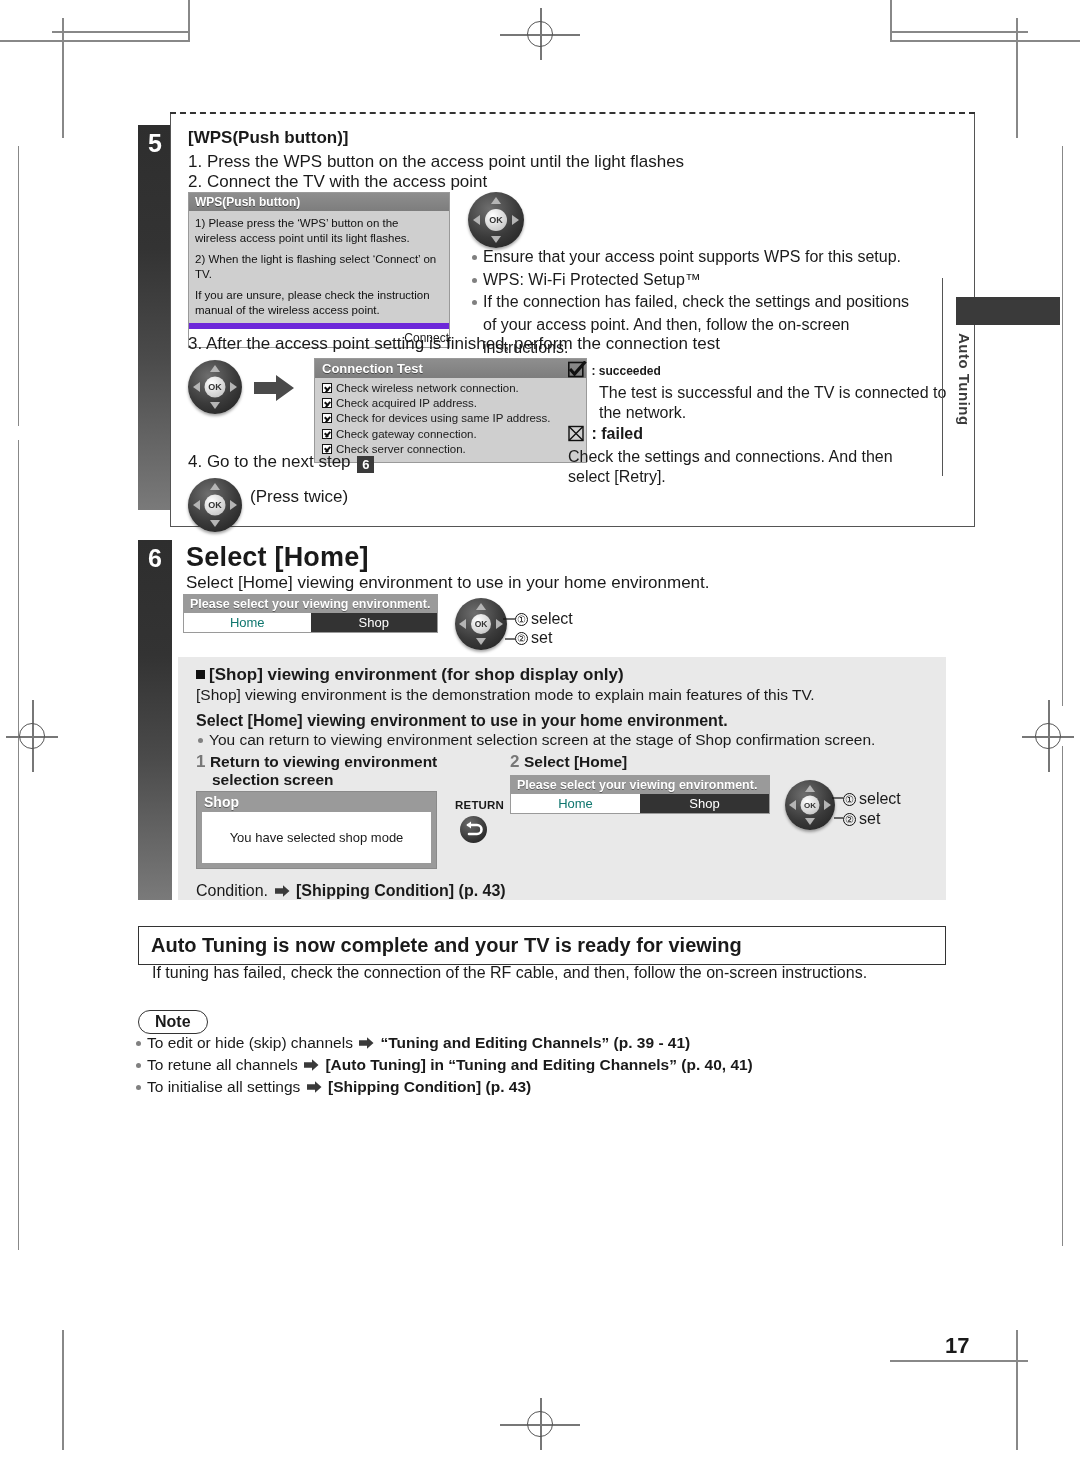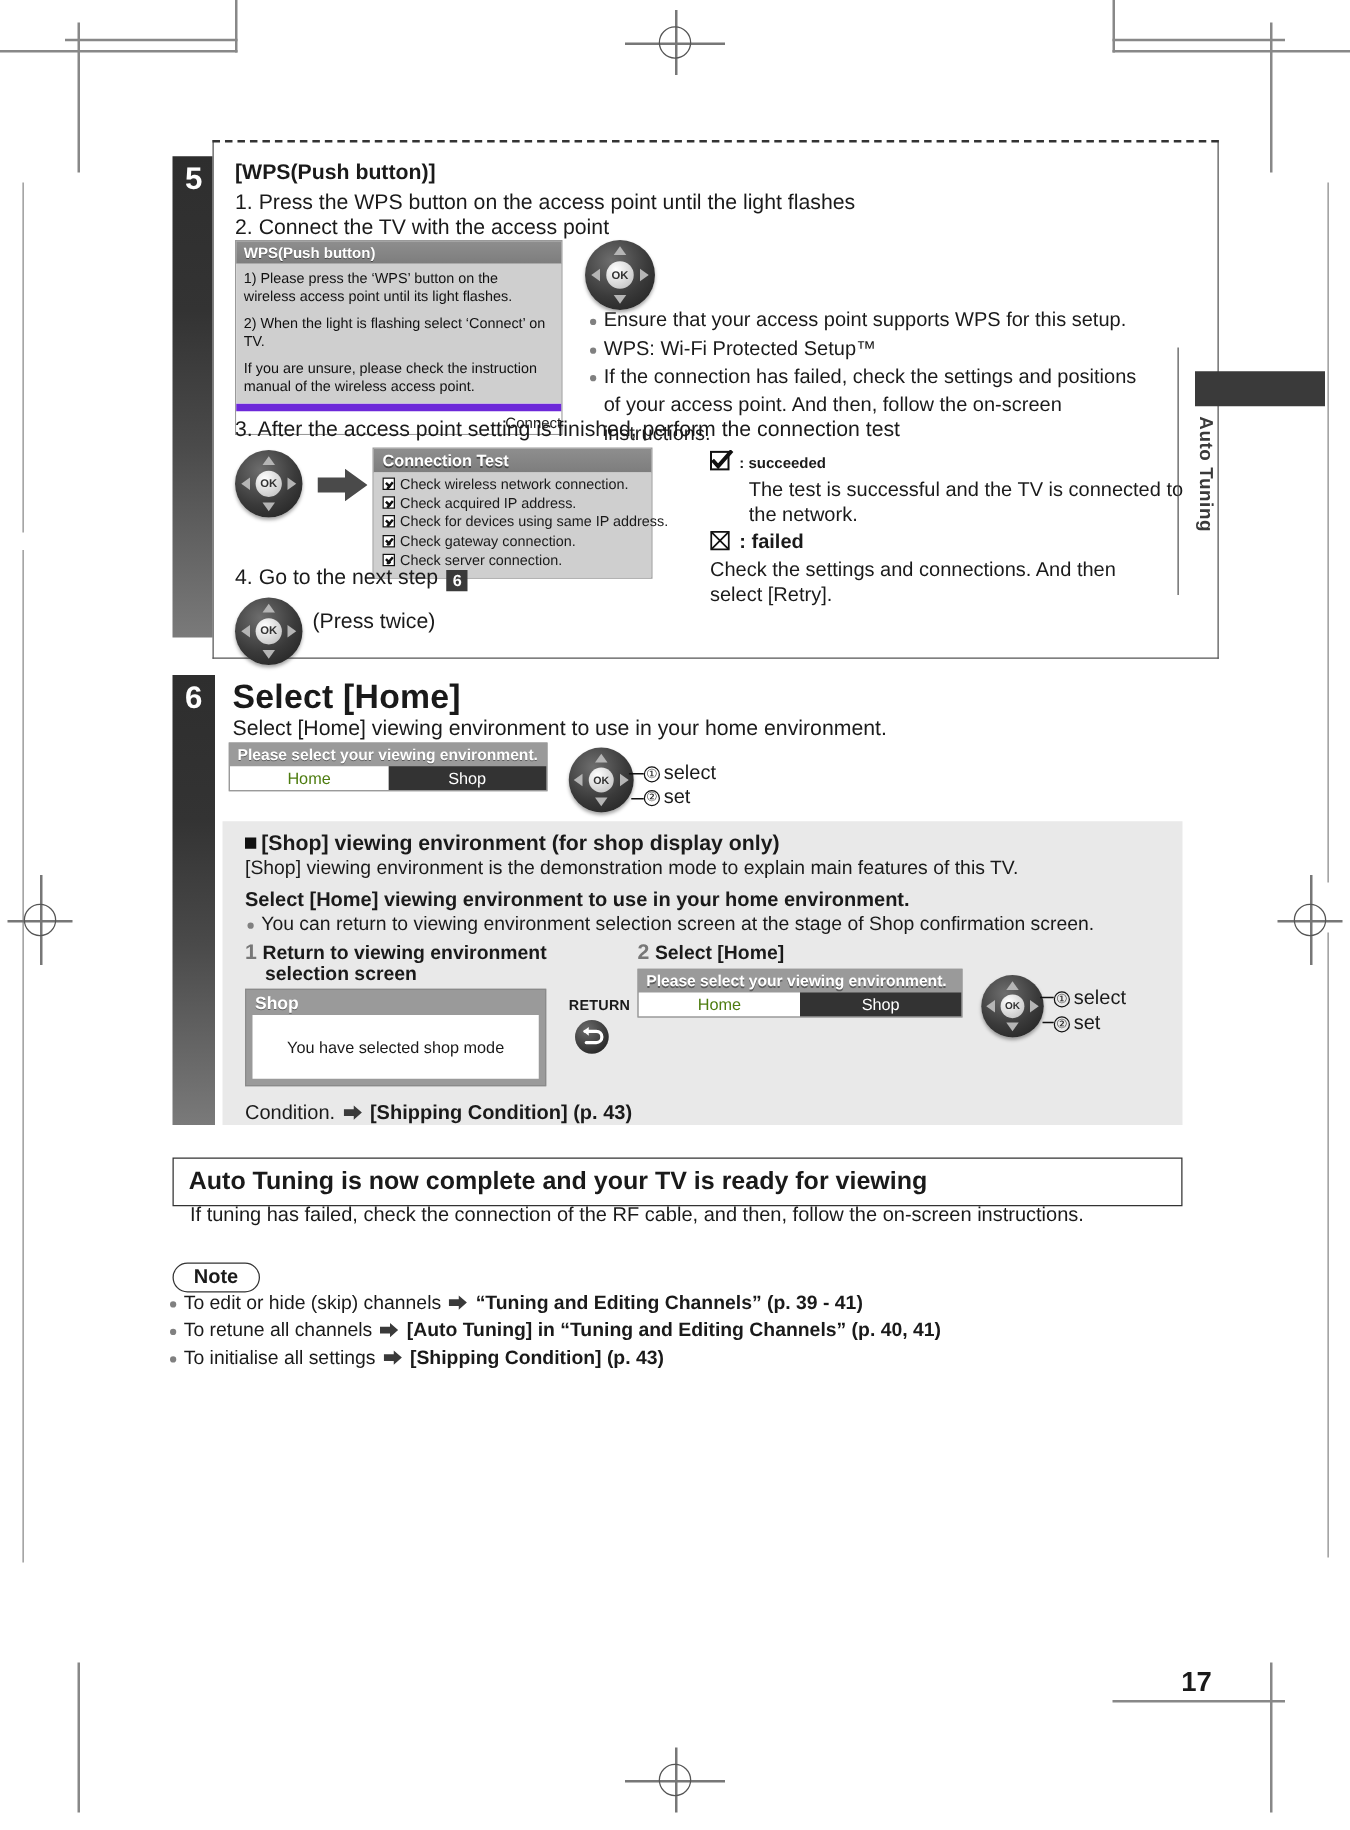--- a/index.html
+++ b/index.html
@@ -111,21 +111,21 @@
   .h-step { position:absolute; font-size:27px; font-weight:bold; letter-spacing:.2px; }
 
   
   .gray-panel { position:absolute; background:#e9e9e9; }
 
   
   .ve { position:absolute; background:#9a9a9a; padding:0; border:1px solid #9a9a9a; }
   .ve-head { color:#fff; font-weight:bold; font-size:12.5px; padding:2px 6px;
              background:#9a9a9a; text-shadow:0 1px 0 rgba(0,0,0,.4); }
   .ve-opts { display:flex; }
-  .ve-home { background:#fff; color:#4d7c0f; }
+  .ve-home { background:#fff; color:#0f766e; }
   .ve-shop { background:#333; color:#fff; }
   .ve-opt { flex:1; text-align:center; font-size:13px; padding:2px 0; }
 
   
   .shopdlg { position:absolute; background:#9a9a9a; border:1px solid #8a8a8a; }
   .shopdlg .hd { color:#fff; font-weight:bold; font-size:14px; padding:2px 7px;
                  text-shadow:0 1px 0 rgba(0,0,0,.4); }
   .shopdlg .bd { background:#fff; margin:0 5px 5px 5px; font-size:13px;
                  text-align:center; padding:18px 0; }
 
@@ -246,21 +246,21 @@
     <i class="rt" style="right:5px;"></i>
     <div class="ok" style="width:21px;height:21px;line-height:21px;font-size:9px;">OK</div>
   </div>
 
   <div class="fatarrow" style="left:254px;top:375px;">
     <svg width="40" height="26" viewBox="0 0 40 26">
       <path d="M0 7 h22 V0 l18 13 -18 13 v-7 H0 Z" fill="#4a4a4a"></path>
     </svg>
   </div>
 
-  <div class="osd" style="left:298px;top:358px;width:224px;">
+  <div class="osd" style="left:314px;top:358px;width:273px;">
     <div class="ct-title">Connection Test</div>
     <div class="ct-body">
       <div class="ct-row"><span class="ck"></span><span>Check wireless network connection.</span></div>
       <div class="ct-row"><span class="ck"></span><span>Check acquired IP address.</span></div>
       <div class="ct-row"><span class="ck"></span><span>Check for devices using same IP address.</span></div>
       <div class="ct-row"><span class="ck"></span><span>Check gateway connection.</span></div>
       <div class="ct-row"><span class="ck"></span><span>Check server connection.</span></div>
     </div>
   </div>
 

